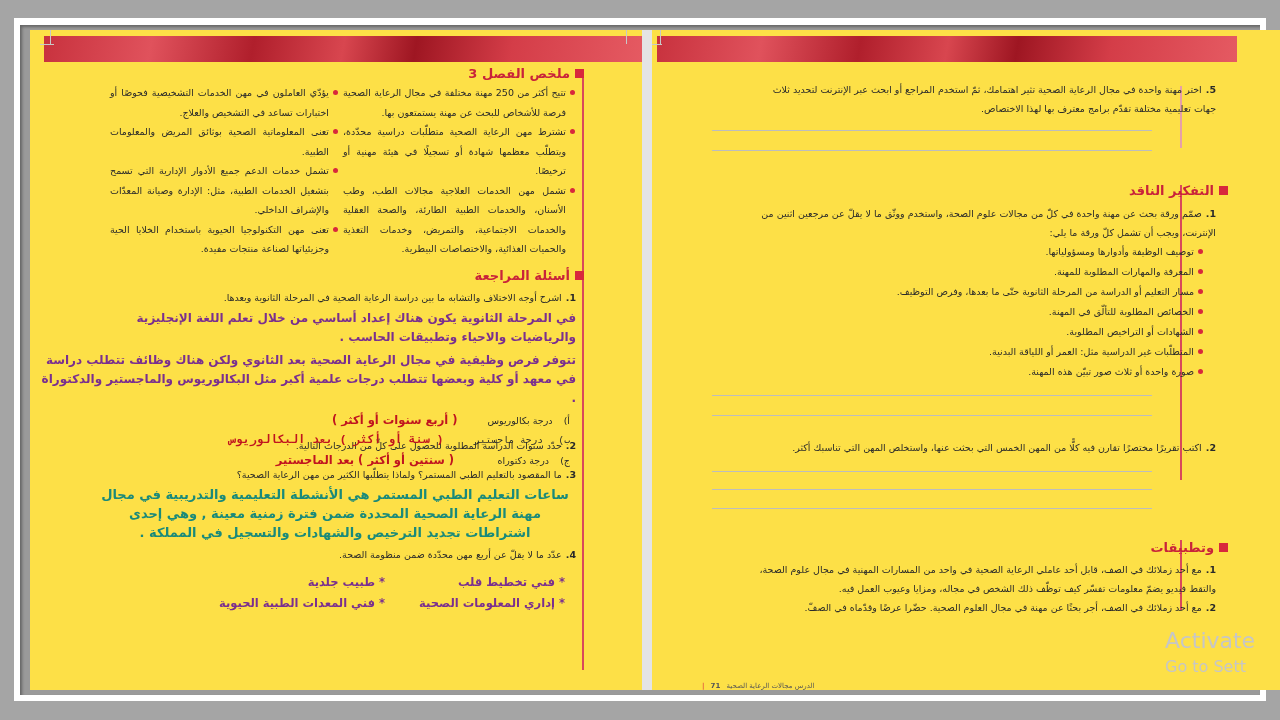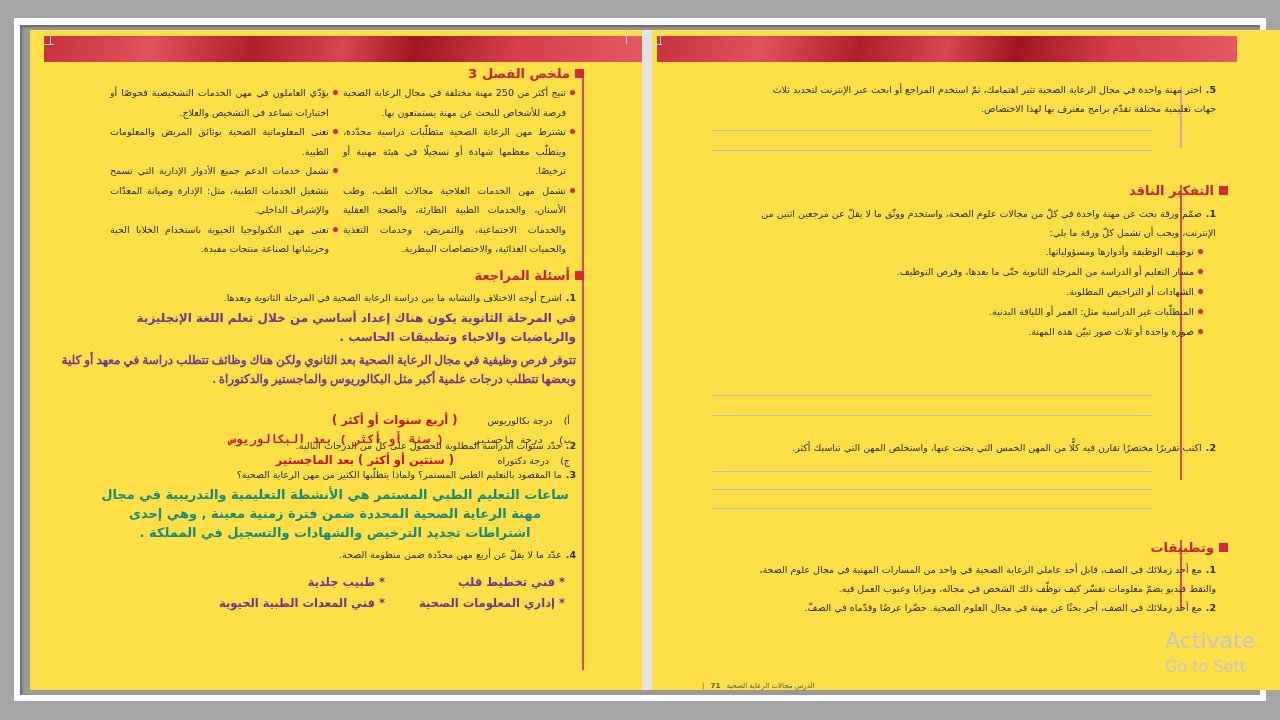--- a/index.html
+++ b/index.html
@@ -98,21 +98,21 @@
 
   <div class="section-title" style="right:58px;top:238px;">
     <span class="sq"></span>
     <span>أسئلة المراجعة</span>
   </div>
 
   <div class="rtl q" style="position:absolute;right:66px;top:259px;width:480px;">
     <b class="num">1.</b><span>اشرح أوجه الاختلاف والتشابه ما بين دراسة الرعاية الصحية في المرحلة الثانوية وبعدها.</span>
   </div>
   <div class="rtl ans-purple" style="position:absolute;right:66px;top:279px;width:500px;">في المرحلة الثانوية يكون هناك إعداد أساسي من خلال تعلم اللغة الإنجليزية والرياضيات والاحياء وتطبيقات الحاسب .</div>
-  <div class="rtl ans-purple" style="position:absolute;right:66px;top:321px;width:540px;right:66px;font-family:Liberation Serif, serif;">تتوفر فرص وظيفية في مجال الرعاية الصحية بعد الثانوي ولكن هناك وظائف تتطلب دراسة في معهد أو كلية وبعضها تتطلب درجات علمية أكبر مثل البكالوريوس والماجستير والدكتوراة .</div>
+  <div class="rtl ans-purple" style="position:absolute;right:66px;top:321px;width:540px;right:66px;">تتوفر فرص وظيفية في مجال الرعاية الصحية بعد الثانوي ولكن هناك وظائف تتطلب دراسة في معهد أو كلية وبعضها تتطلب درجات علمية أكبر مثل البكالوريوس والماجستير والدكتوراة .</div>
 
   <div class="rtl q" style="position:absolute;right:66px;top:363px;width:480px;margin-top:44px;">
     <b class="num">2.</b><span>حدّد سنوات الدراسة المطلوبة للحصول على كلٍّ من الدرجات التالية.</span>
   </div>
   <div class="rtl" style="position:absolute;right:72px;top:380px;width:400px;">
     <div style="line-height:18px;">
       <span class="q">أ)</span>
       <span class="q" style="display:inline-block;width:90px;margin-right:6px;">درجة بكالوريوس</span>
       <span class="ans-red">( أربع سنوات أو أكثر )</span>
     </div>
@@ -163,21 +163,23 @@
 
   <div class="section-title" style="right:68px;top:153px;">
     <span class="sq"></span>
     <span>التفكير الناقد</span>
   </div>
   <div class="rtl q" style="position:absolute;right:80px;top:174px;width:460px;line-height:19px;">
     <b class="num">1.</b><span>صمّم ورقة بحث عن مهنة واحدة في كلّ من مجالات علوم الصحة، واستخدم ووثّق ما لا يقلّ عن مرجعين اثنين من الإنترنت، ويجب أن تشمل كلّ ورقة ما يلي:</span>
   </div>
   <div class="rtl q" style="position:absolute;right:93px;top:212px;width:440px;line-height:20px;">
     <div class="bullet-item">توصيف الوظيفة وأدوارها ومسؤولياتها.</div>
+    <div class="bullet-item">المعرفة والمهارات المطلوبة للمهنة.</div>
     <div class="bullet-item">مسار التعليم أو الدراسة من المرحلة الثانوية حتّى ما بعدها، وفرص التوظيف.</div>
+    <div class="bullet-item">الخصائص المطلوبة للتألّق في المهنة.</div>
     <div class="bullet-item">الشهادات أو التراخيص المطلوبة.</div>
     <div class="bullet-item">المتطلّبات غير الدراسية مثل: العمر أو اللياقة البدنية.</div>
     <div class="bullet-item">صورة واحدة أو ثلاث صور تبيّن هذه المهنة.</div>
   </div>
   <div class="write-line" style="left:60px;top:365px;width:440px;"></div>
   <div class="write-line" style="left:60px;top:385px;width:440px;"></div>
 
   <div class="rtl q" style="position:absolute;right:80px;top:409px;width:460px;">
     <b class="num">2.</b><span>اكتب تقريرًا مختصرًا تقارن فيه كلًّا من المهن الخمس التي بحثت عنها، واستخلص المهن التي تناسبك أكثر.</span>
   </div>

